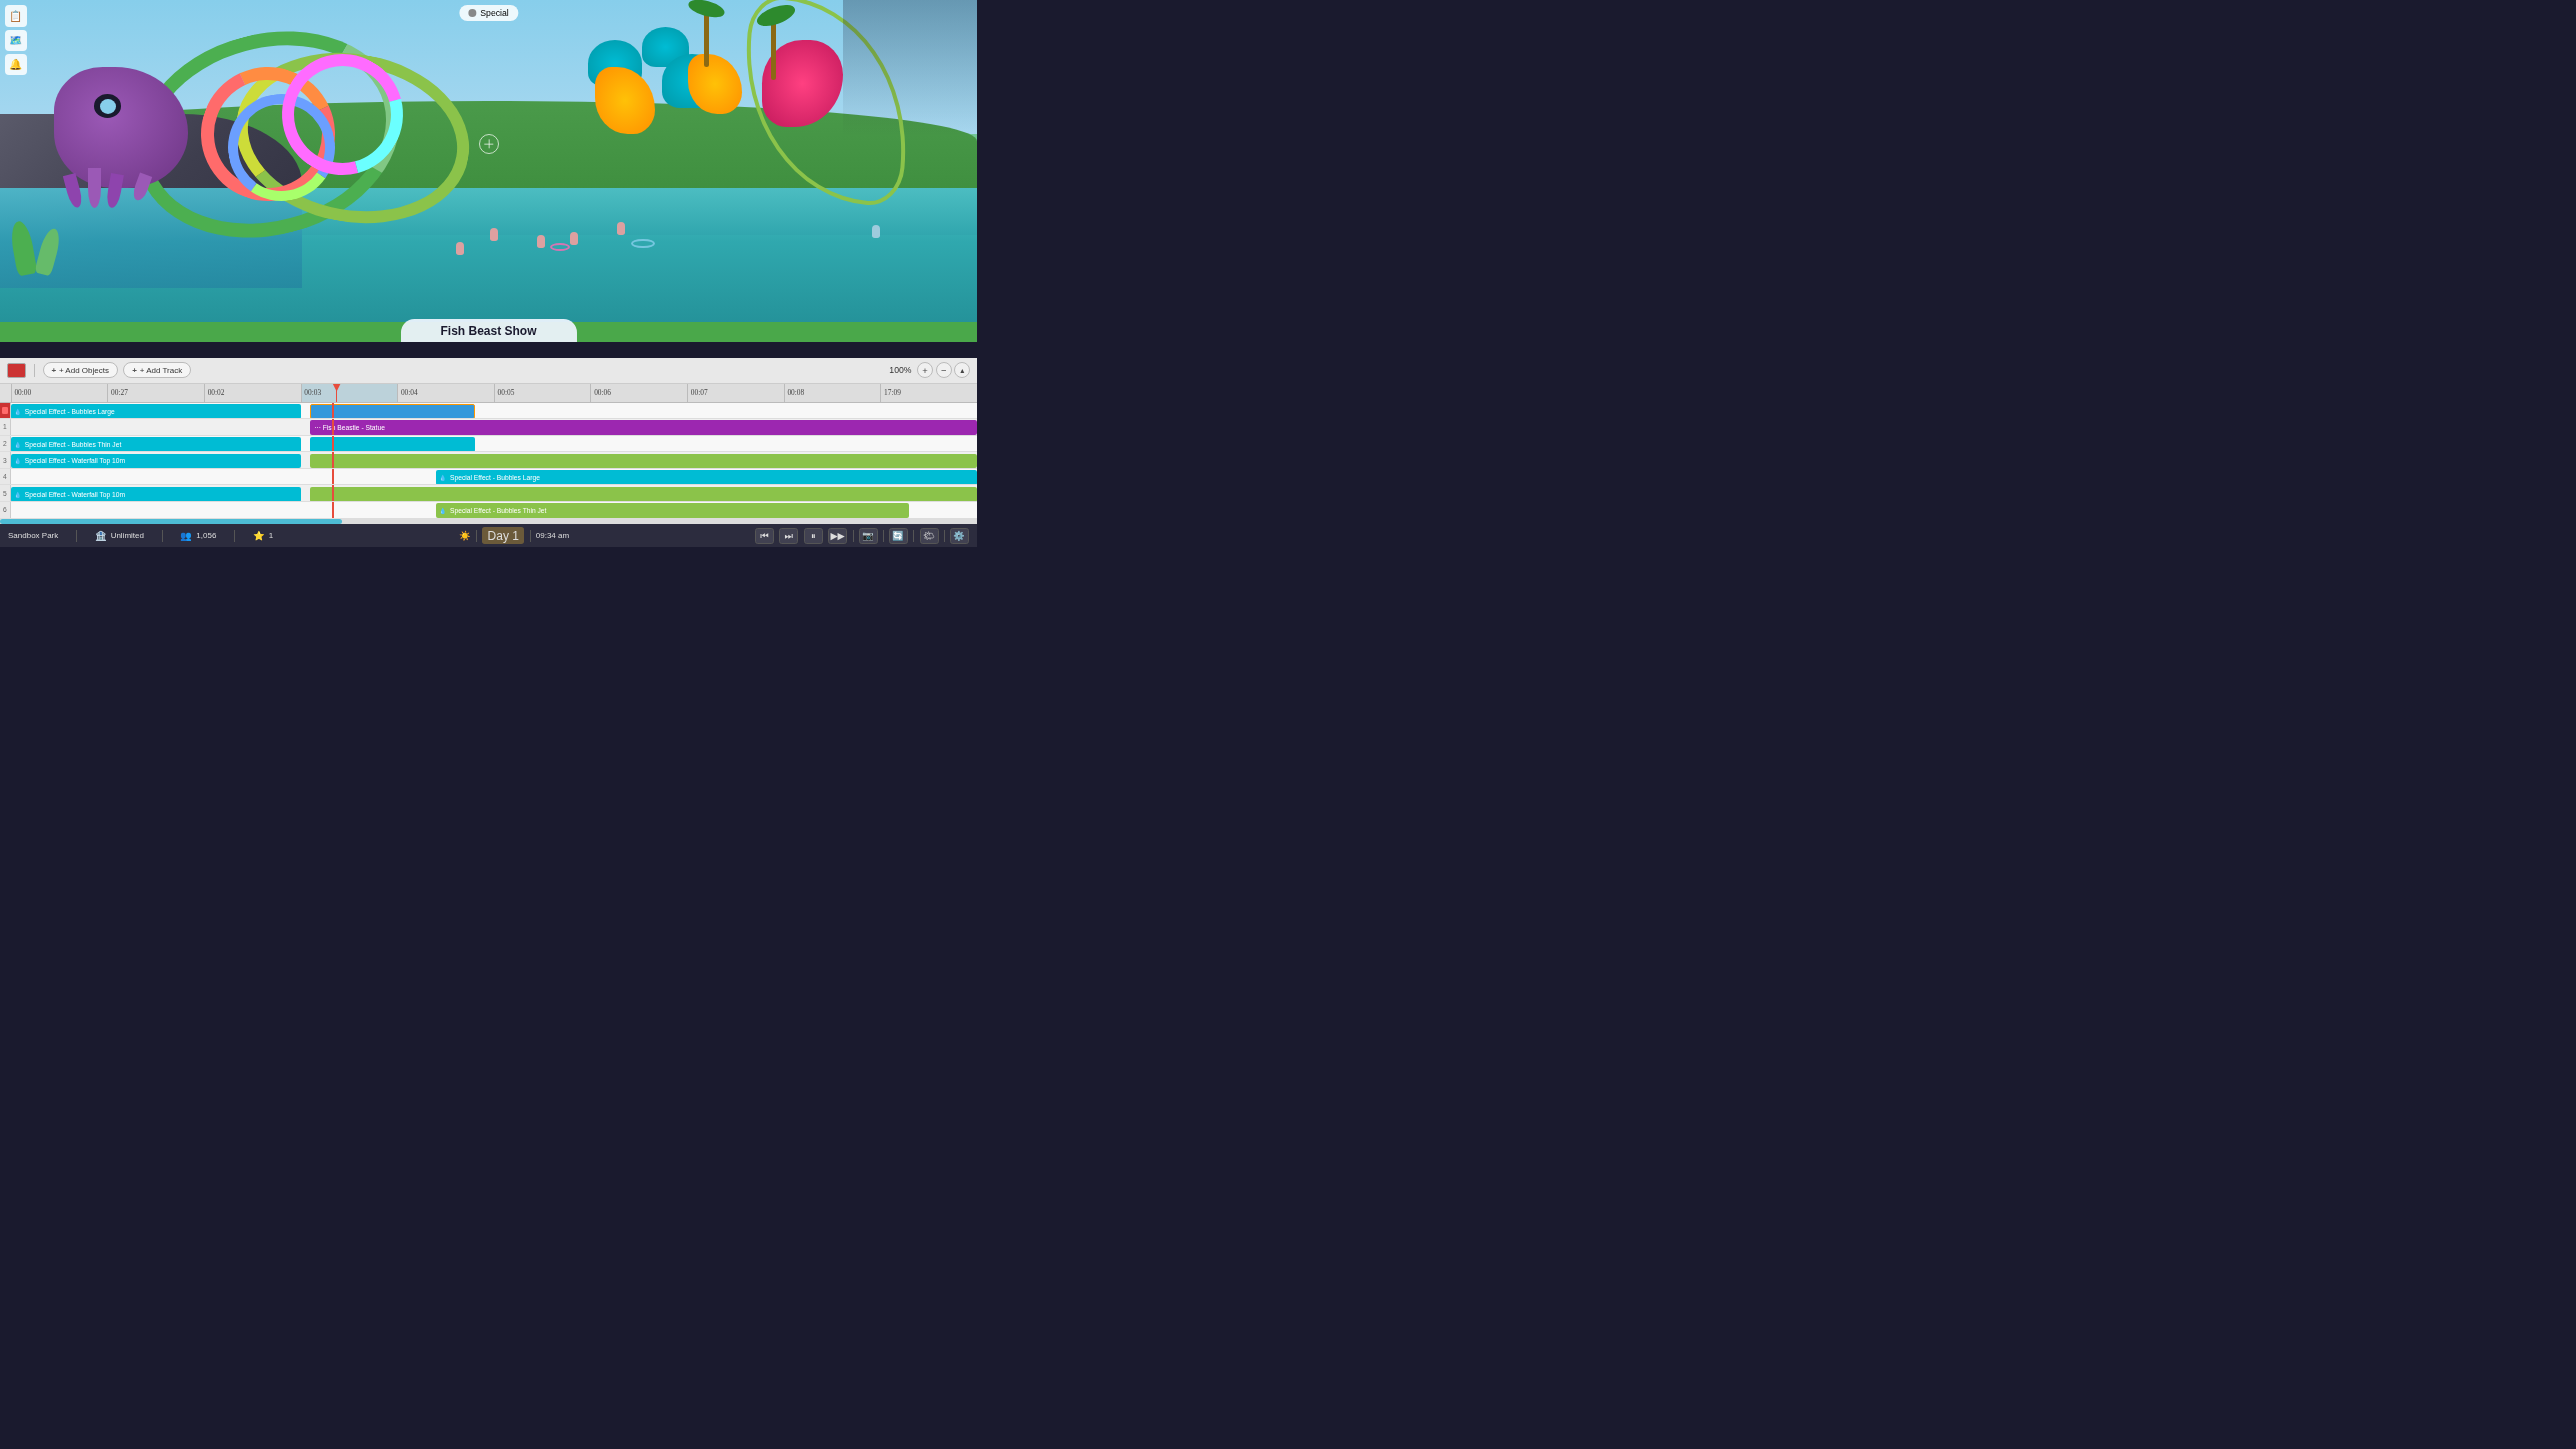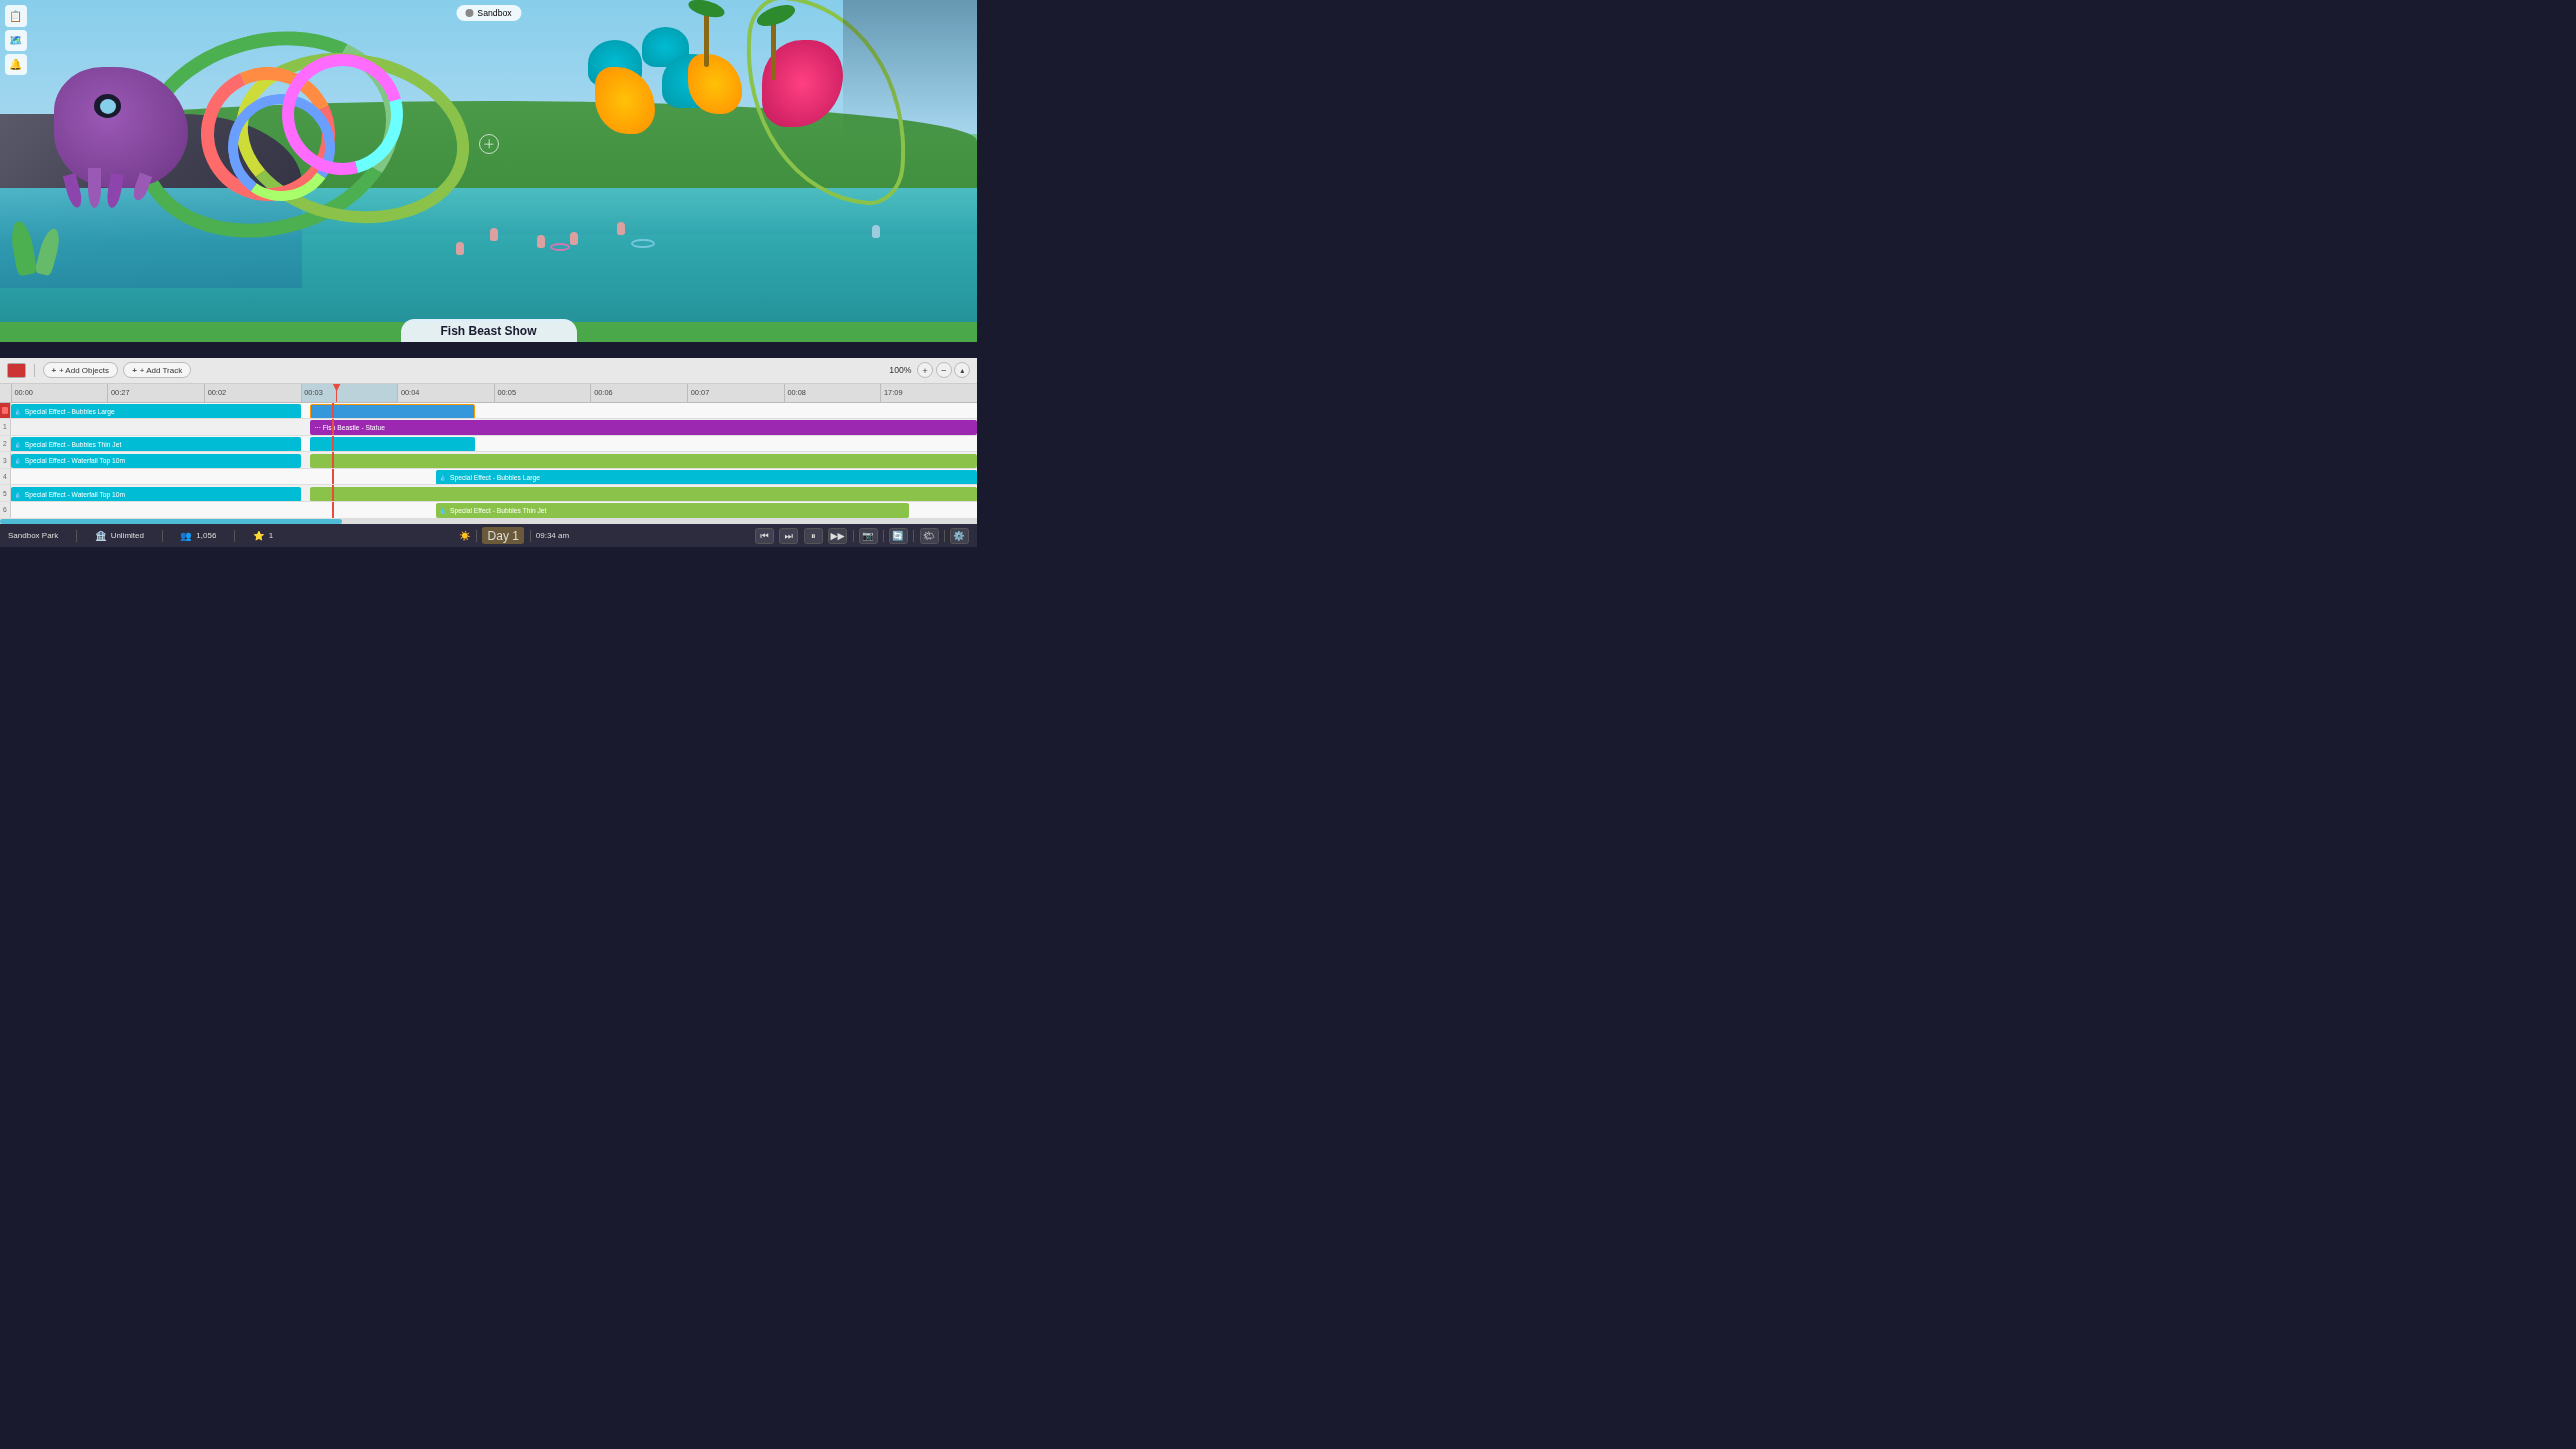--- a/index.html
+++ b/index.html
@@ -190,20 +190,21 @@
 
     
     #timeline-ruler {
       height: 19px;
       background: #ddd;
       display: flex;
       align-items: center;
       position: relative;
       border-bottom: 0.7px solid #bbb;
       overflow: hidden;
+      font-family: Liberation Serif, serif;
     }
 
     .ruler-left-space {
       width: 10.7px;
       min-width: 10.7px;
       height: 100%;
       background: #e0e0e0;
     }
 
     .time-markers {
@@ -562,21 +563,21 @@
   <div class="crosshair" style="left:50%;top:42%;"></div>
 
   <div id="left-toolbar">
     <div class="toolbar-icon">📋</div>
     <div class="toolbar-icon">🗺️</div>
     <div class="toolbar-icon">🔔</div>
   </div>
 
   <button id="heatmap-btn">
     <div class="dot"></div>
-    <span>Sandbox</span>
+    <span>Special</span>
   </button>
 
   <div id="show-title-bar">
     <span>Fish Beast Show</span>
   </div>
 </div>
 
 <div id="timeline-section">
 
   <div id="timeline-toolbar">

